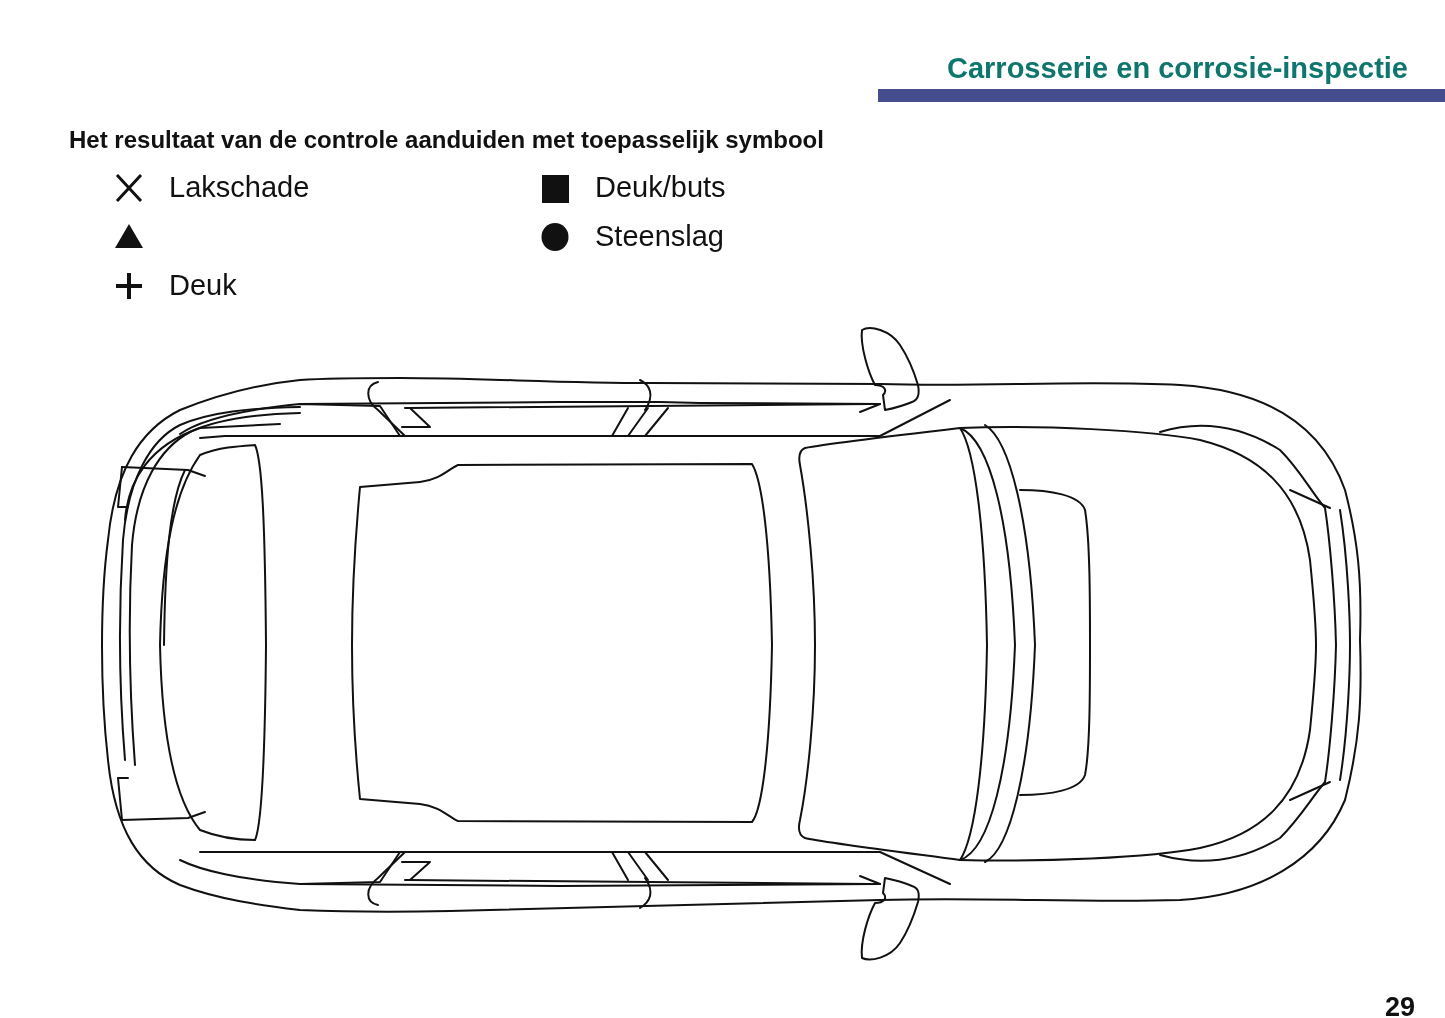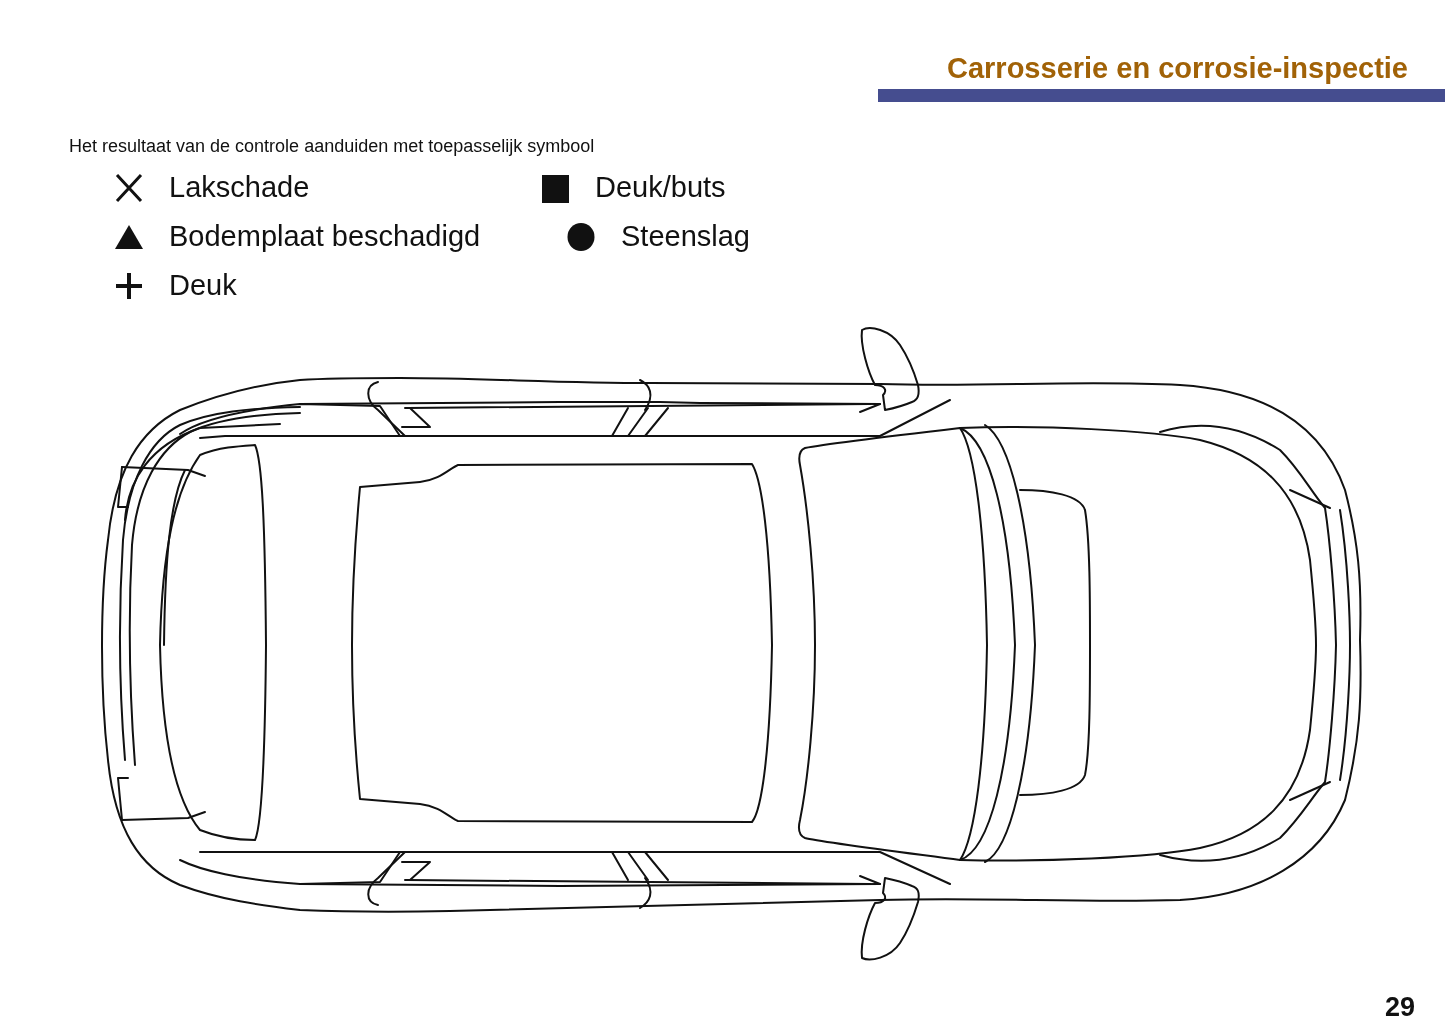--- a/index.html
+++ b/index.html
@@ -1,21 +1,21 @@
 <!DOCTYPE html>
 <html><head>
 <meta charset="utf-8">
 <style>
   html, body { margin: 0; padding: 0; background: #ffffff; }
   body { width: 1445px; height: 1018px; position: relative; overflow: hidden;
          font-family: "Liberation Sans", sans-serif; color: #111; }
   .page-title { position: absolute; right: 37px; top: 52px; font-size: 29px; font-weight: bold;
-                letter-spacing: 0px; color: #a16207; white-space: nowrap; }
+                letter-spacing: 0px; color: #0f766e; white-space: nowrap; }
   .title-rule { position: absolute; left: 878px; top: 89px; width: 567px; height: 13px; }
-  .instruction { position: absolute; left: 69px; top: 136px; font-size: 18px; font-weight: normal;
+  .instruction { position: absolute; left: 69px; top: 126px; font-size: 24px; font-weight: bold;
                  white-space: nowrap; }
   .legend-item { position: absolute; display: flex; align-items: center; font-size: 29px; white-space: nowrap; }
   .legend-item .sym { width: 32px; height: 32px; display: flex; align-items: center; justify-content: center; margin-right: 24px; }
   .legend-item svg { display: block; }
   .car { position: absolute; left: 0; top: 0; }
   .page-number { position: absolute; left: 1385px; top: 992px; font-size: 27px; font-weight: bold; }
 </style>
 </head>
 <body>
 
@@ -33,39 +33,38 @@
       </svg>
   </span>
   <span>Lakschade</span>
 </div>
 <div class="legend-item" style="left:113px; top:220px;">
   <span class="sym">
     <svg width="32" height="30" viewBox="0 0 32 30">
         <path d="M16 3 L30 27 L2 27 Z" fill="#111"></path>
       </svg>
   </span>
-  <span>Bodemplaat beschadigd</span>
 </div>
 <div class="legend-item" style="left:113px; top:269px;">
   <span class="sym">
     <svg width="30" height="30" viewBox="0 0 30 30">
         <path d="M15 2 L15 28 M2 15 L28 15" stroke="#111" stroke-width="4" fill="none"></path>
       </svg>
   </span>
   <span>Deuk</span>
 </div>
 <div class="legend-item" style="left:539px; top:171px;align-items:center;">
   <span class="sym">
     <svg width="30" height="30" viewBox="0 0 30 30">
         <rect x="2" y="2" width="27" height="28" fill="#111"></rect>
       </svg>
   </span>
   <span>Deuk/buts</span>
 </div>
-<div class="legend-item" style="left:565px; top:220px;">
+<div class="legend-item" style="left:539px; top:220px;">
   <span class="sym">
     <svg width="30" height="30" viewBox="0 0 30 30">
         <ellipse cx="15" cy="15" rx="13.5" ry="14" fill="#111"></ellipse>
       </svg>
   </span>
   <span>Steenslag</span>
 </div>
 
 <svg class="car" width="1445" height="1018" viewBox="0 0 1445 1018">
   <g fill="none" stroke="#111" stroke-width="2" stroke-linejoin="round" stroke-linecap="round">

